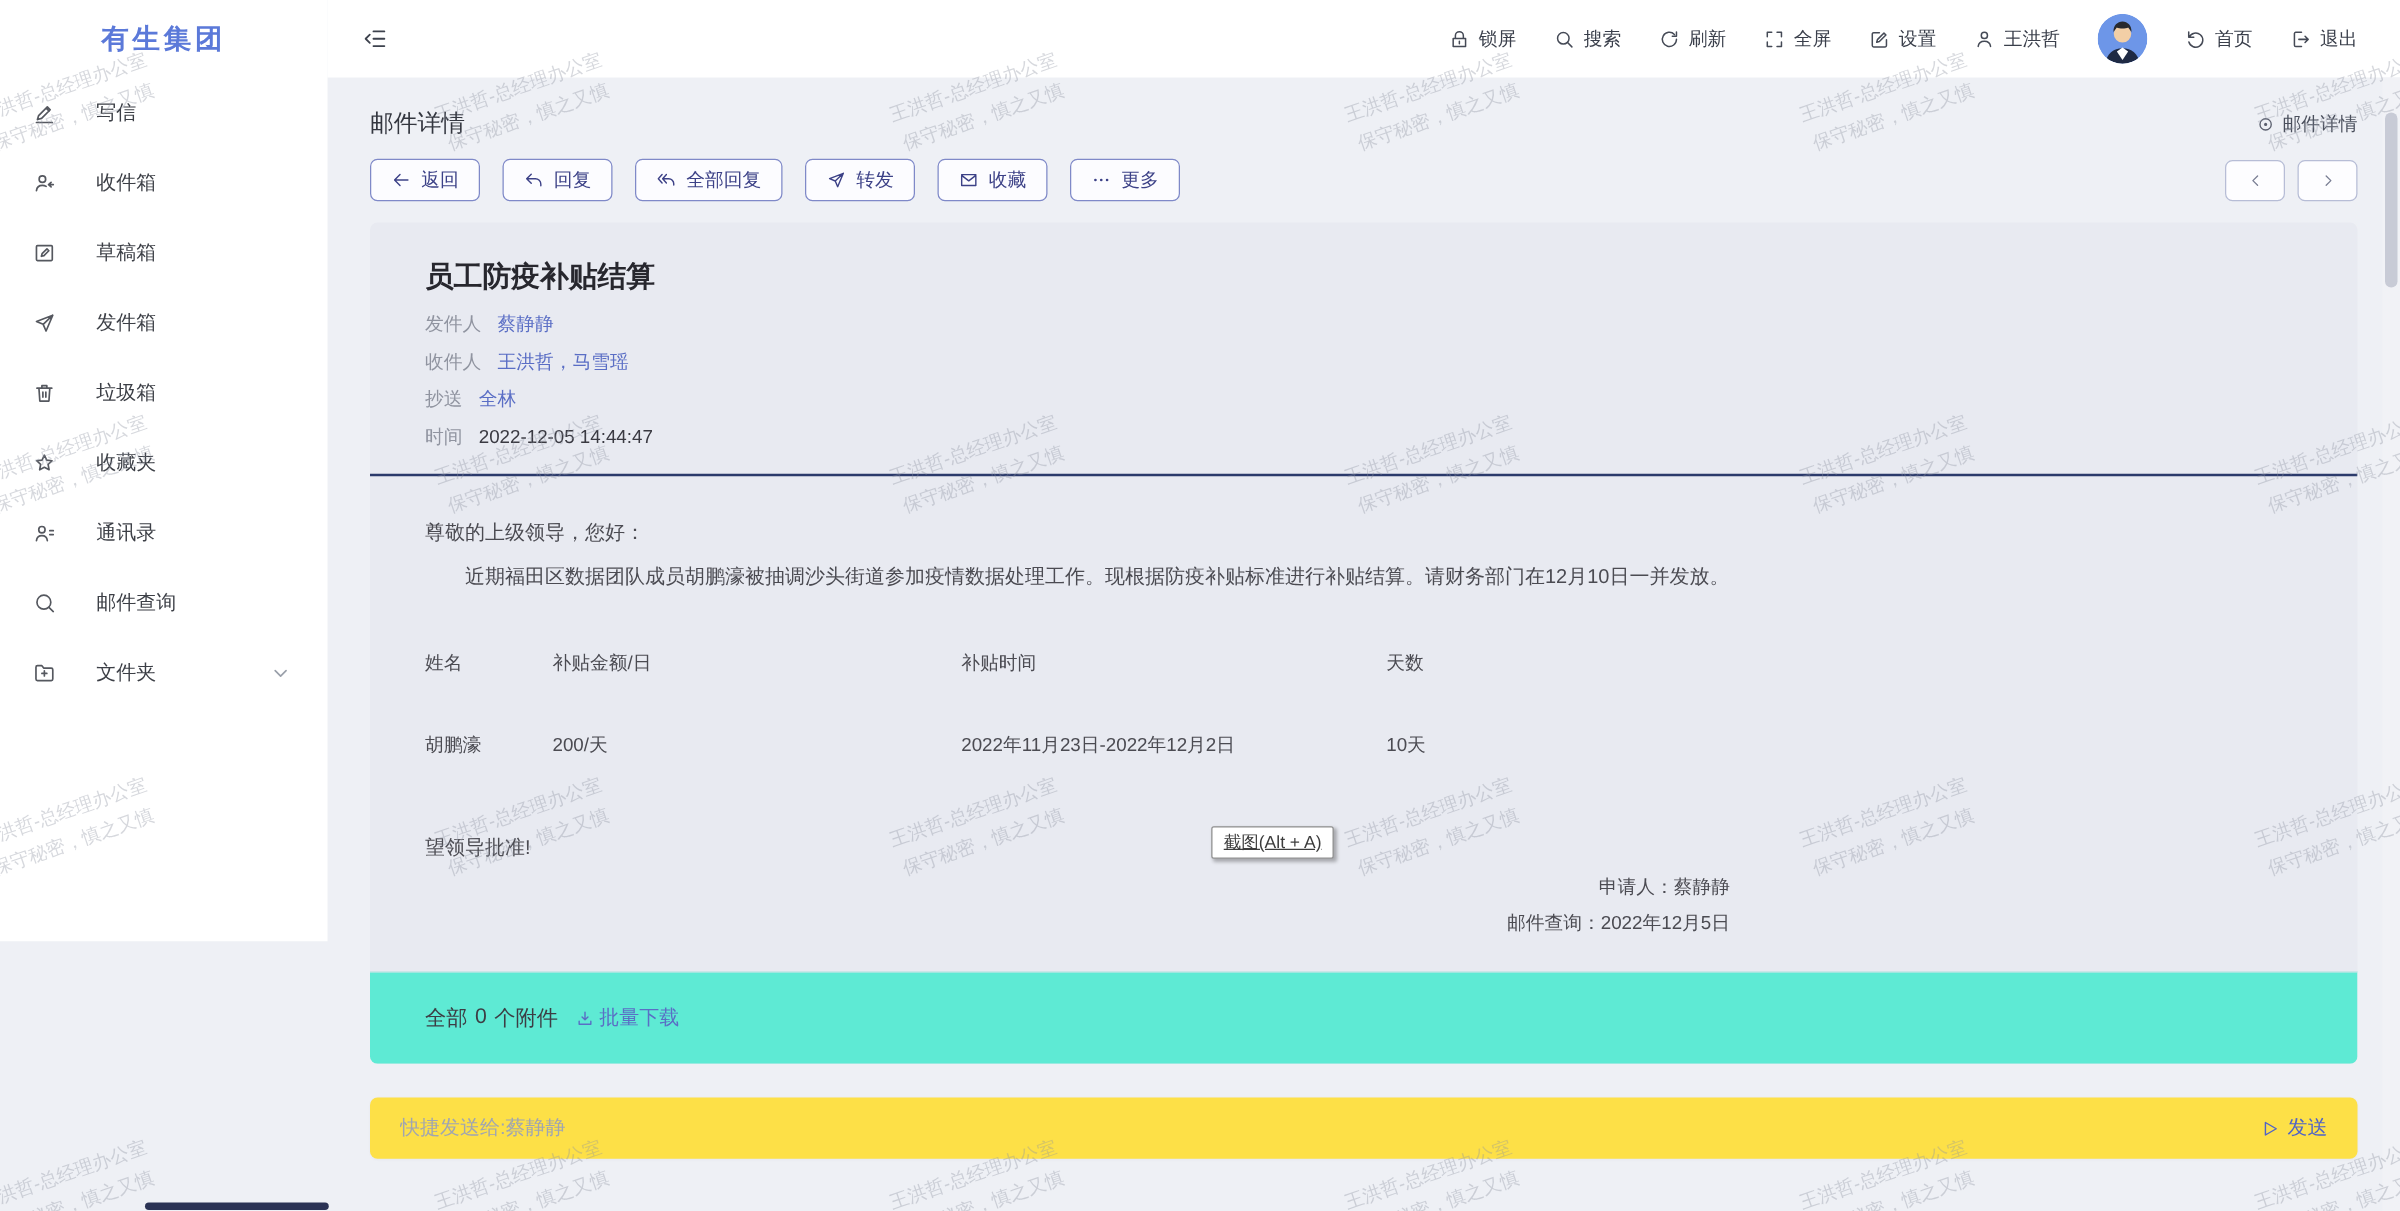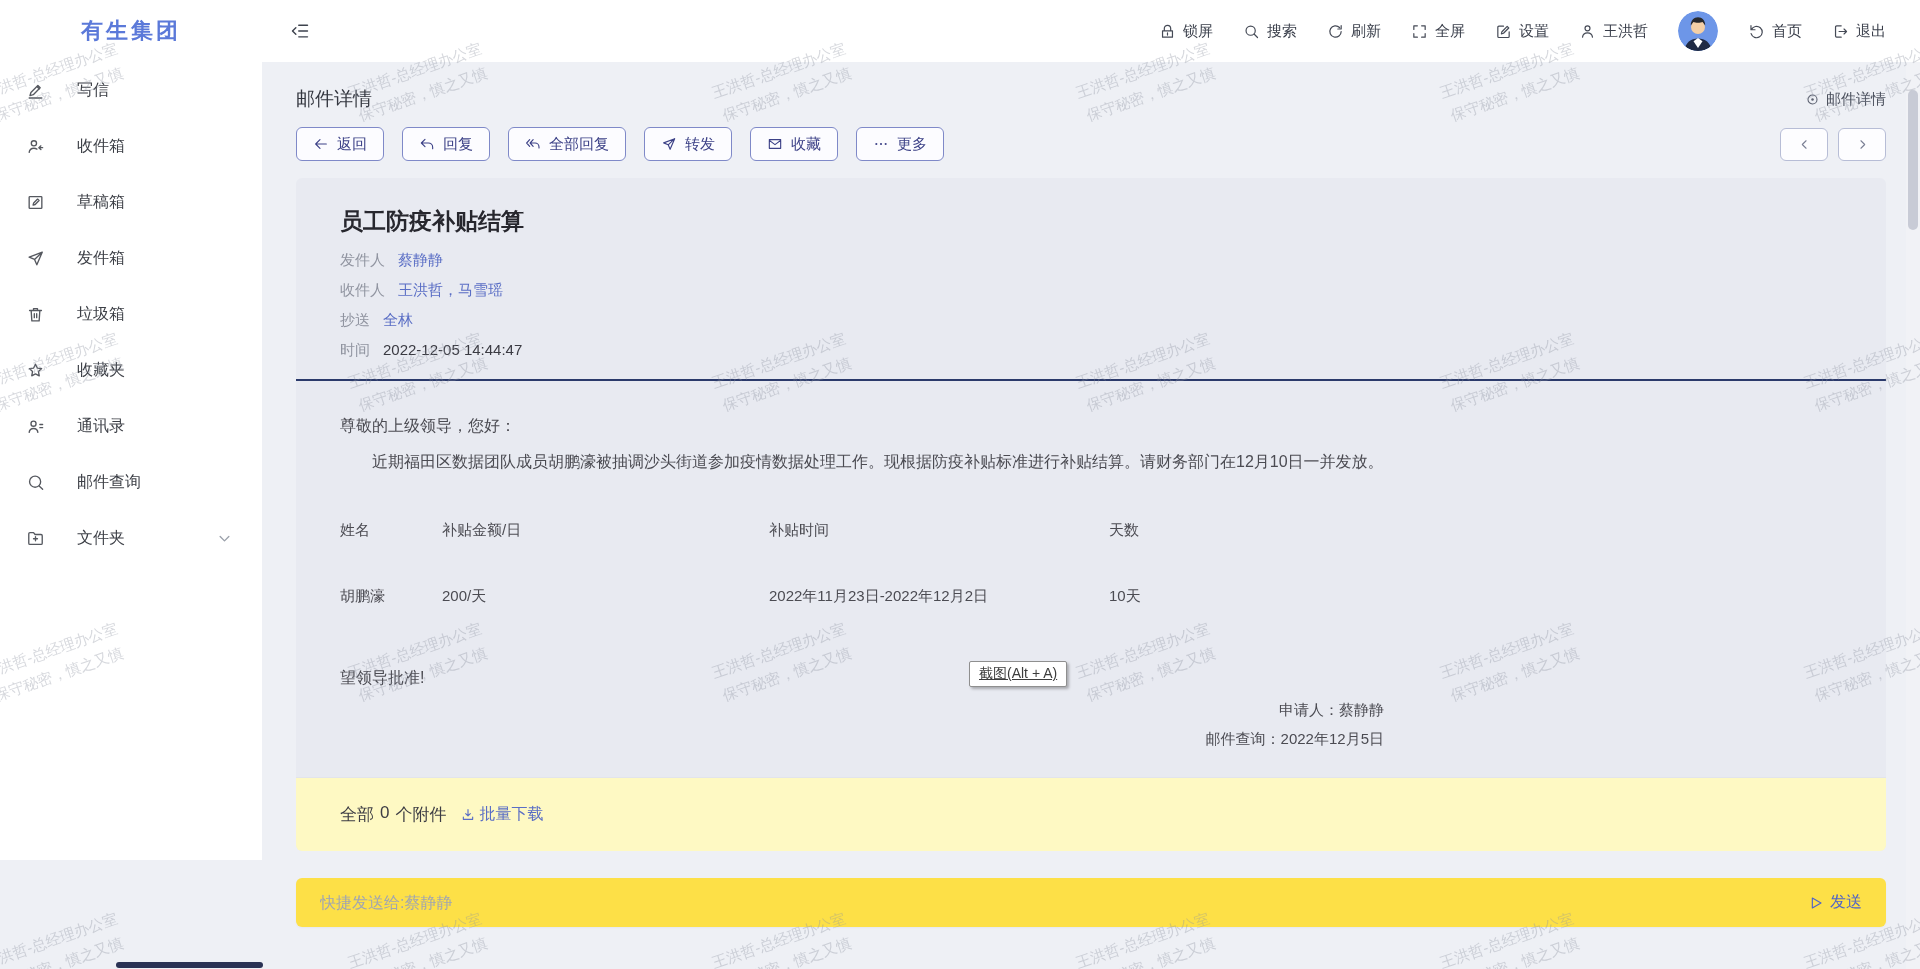--- a/index.html
+++ b/index.html
@@ -6,21 +6,21 @@
   * { margin:0; padding:0; box-sizing:border-box; }
   html,body { width:1920px; height:969px; font-family:"Liberation Sans","DejaVu Sans",sans-serif; }
   .page { position:relative; width:1920px; height:969px; background:#eef0f5; overflow:hidden; }
 
   
   .i { width:18px; height:18px; fill:none; stroke:currentColor; stroke-width:1.7; stroke-linecap:round; stroke-linejoin:round; flex:none; }
   .i.sm { width:15px; height:15px; }
   .i.fill { fill:currentColor; stroke:none; }
 
   
-  .sidebar { position:absolute; left:0; top:0; width:262px; height:860px; background:#fff; z-index:2; }
+  .sidebar { position:absolute; left:0; top:0; width:262px; height:753px; background:#fff; z-index:2; }
   .logo { height:62px; display:flex; align-items:center; justify-content:center; color:#5b79d9; font-size:22px; font-weight:700; letter-spacing:3px; }
   .nav-item { height:56px; display:flex; align-items:center; gap:32px; padding:0 28px 0 26px; font-size:16px; color:#3c3f46; cursor:pointer; }
   .nav-item .i { color:#55585f; width:19px; height:19px; }
   .nav-item .chev { margin-left:auto; color:#9aa0aa; }
 
   
   .topbar { position:absolute; left:262px; top:0; right:0; height:62px; background:#fff; display:flex; align-items:center; padding:0 34px 0 28px; z-index:2; }
   .collapse-btn { color:#3d424d; cursor:pointer; display:flex; align-items:center; }
   .collapse-btn .i { width:20px; height:20px; }
   .top-actions { margin-left:auto; display:flex; align-items:center; gap:30px; }
@@ -55,21 +55,21 @@
   .email-body { padding:35px 44px 24px 44px; font-size:16px; color:#4b4b52; }
   .para { margin-top:13px; text-indent:2em; line-height:1.5; }
   table.subsidy { border-collapse:collapse; margin-top:36px; }
   table.subsidy th, table.subsidy td { text-align:left; font-weight:400; font-size:15px; color:#4b4b52; white-space:nowrap; }
   table.subsidy th { height:30px; vertical-align:bottom; }
   table.subsidy td { padding-top:47px; }
   .c1 { width:102px;margin-left:42px; } .c2 { width:327px; } .c3 { width:340px; } .c4 { width:120px; }
   .closing { margin-top:62px; }
   .apply-block { margin-top:6px; margin-right:458px; text-align:right; font-size:15px; line-height:29px; color:#4b4b52; }
 
-  .attach-strip { background:#fef9c3; border-top:1px solid #e2e4ec; height:74px; display:flex; align-items:center; padding:0 44px; }
+  .attach-strip { background:#5eead4; border-top:1px solid #e2e4ec; height:74px; display:flex; align-items:center; padding:0 44px; }
   .attach-summary { font-size:17px; color:#3d3d44; display:flex; gap:6px; }
   .batch-dl { margin-left:14px; display:flex; align-items:center; gap:3px; font-size:16px; color:#5a6ec5; cursor:pointer; }
   .batch-dl .i { width:16px; height:16px; }
 
   
   .quick-bar { margin-top:27px; height:49px; background:#fde047; border-radius:6px; display:flex; align-items:center; padding:0 24px; box-shadow:0 1px 2px rgba(40,50,90,.04); }
   .quick-input { flex:1; border:none; outline:none; background:transparent; font-size:16px; color:#3a3a42; font-family:inherit; }
   .quick-input::placeholder { color:#a0a5b1; }
   .send-btn { display:flex; align-items:center; gap:6px; font-size:16px; color:#4f63c8; cursor:pointer; background:none; border:none; font-family:inherit; }
   .send-btn .i { width:16px; height:16px; }

